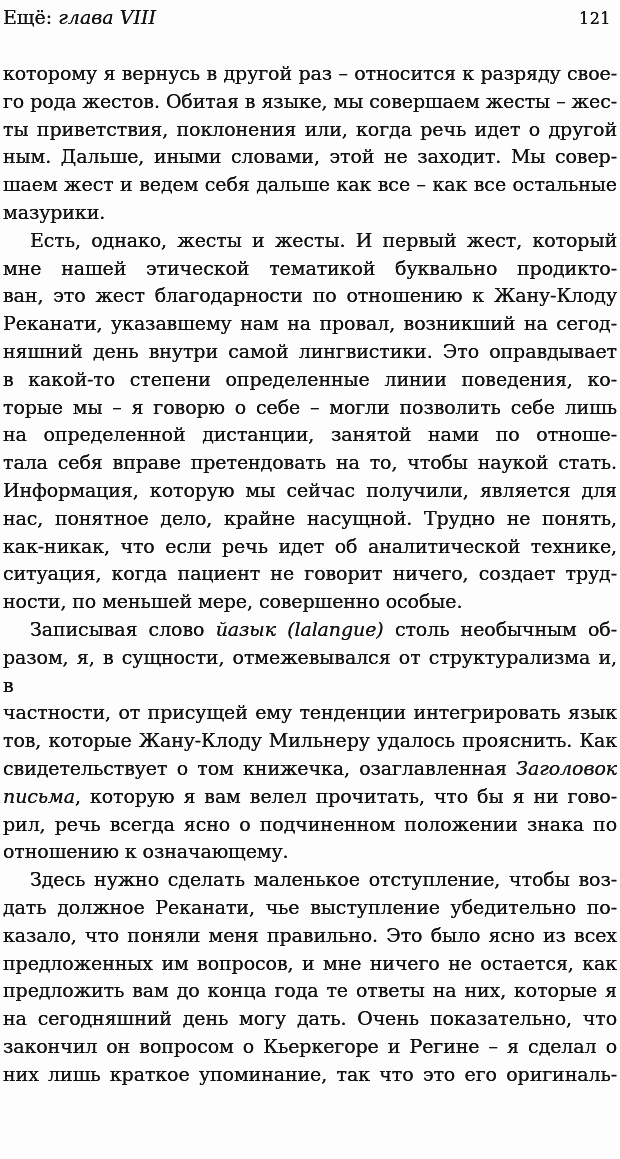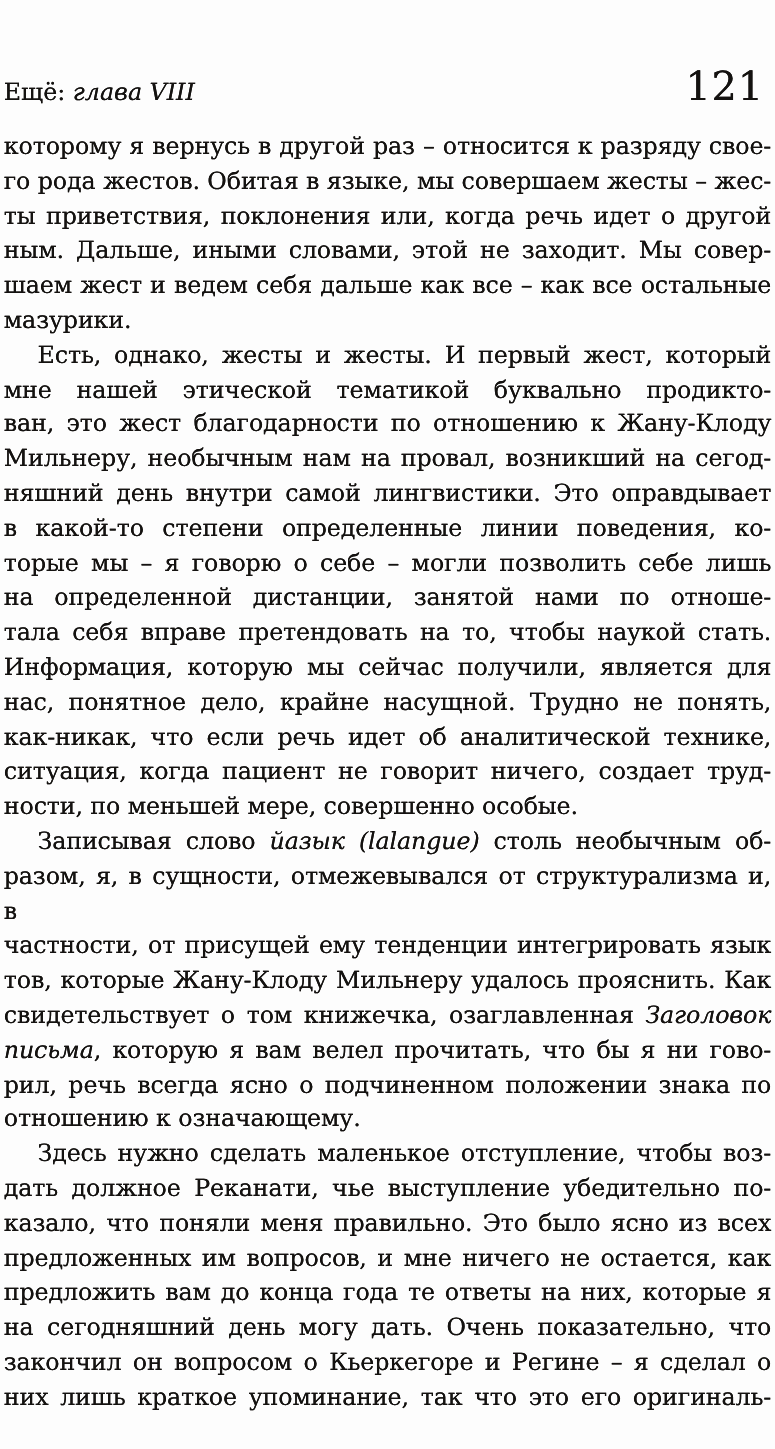--- a/index.html
+++ b/index.html
@@ -17,31 +17,30 @@
     color: #141210;
     font-family: "DejaVu Serif", "Liberation Serif", serif;
     overflow: hidden;
     text-shadow: 0 0 0.3px currentColor;
   }
   .header {
     display: flex;
     justify-content: space-between;
     align-items: baseline;
     height: 28px;
-    margin-top: 44px;
   }
   .running-title {
     font-size: 19px;
     white-space: nowrap;
   }
   .running-title i {
     font-style: italic;
   }
   .page-number {
-    font-size: 32px;
+    font-size: 16px;
     margin-right: 6px;
     letter-spacing: 0.5px;
   }
   .body-text {
     margin-top: 26px;
     font-size: 19px;
     line-height: 27.8px;
     letter-spacing: -0.1px;
   }
   .para {
@@ -76,21 +75,21 @@
         <div class="line">го рода жестов. Обитая в языке, мы совершаем жесты – жес-</div>
         <div class="line">ты приветствия, поклонения или, когда речь идет о другой</div>
         <div class="line">ным. Дальше, иными словами, этой не заходит. Мы совер-</div>
         <div class="line">шаем жест и ведем себя дальше как все – как все остальные</div>
         <div class="line para-end">мазурики.</div>
       </div>
       <div class="para">
         <div class="line first-indent">Есть, однако, жесты и жесты. И первый жест, который</div>
         <div class="line">мне нашей этической тематикой буквально продикто-</div>
         <div class="line">ван, это жест благодарности по отношению к Жану-Клоду</div>
-        <div class="line">Мильнеру, необычным нам на провал, возникший на сегод-</div>
+        <div class="line">Реканати, указавшему нам на провал, возникший на сегод-</div>
         <div class="line">няшний день внутри самой лингвистики. Это оправдывает</div>
         <div class="line">в какой-то степени определенные линии поведения, ко-</div>
         <div class="line">торые мы – я говорю о себе – могли позволить себе лишь</div>
         <div class="line">на определенной дистанции, занятой нами по отноше-</div>
         <div class="line">тала себя вправе претендовать на то, чтобы наукой стать.</div>
         <div class="line">Информация, которую мы сейчас получили, является для</div>
         <div class="line">нас, понятное дело, крайне насущной. Трудно не понять,</div>
         <div class="line">как-никак, что если речь идет об аналитической технике,</div>
         <div class="line">ситуация, когда пациент не говорит ничего, создает труд-</div>
         <div class="line para-end">ности, по меньшей мере, совершенно особые.</div>

